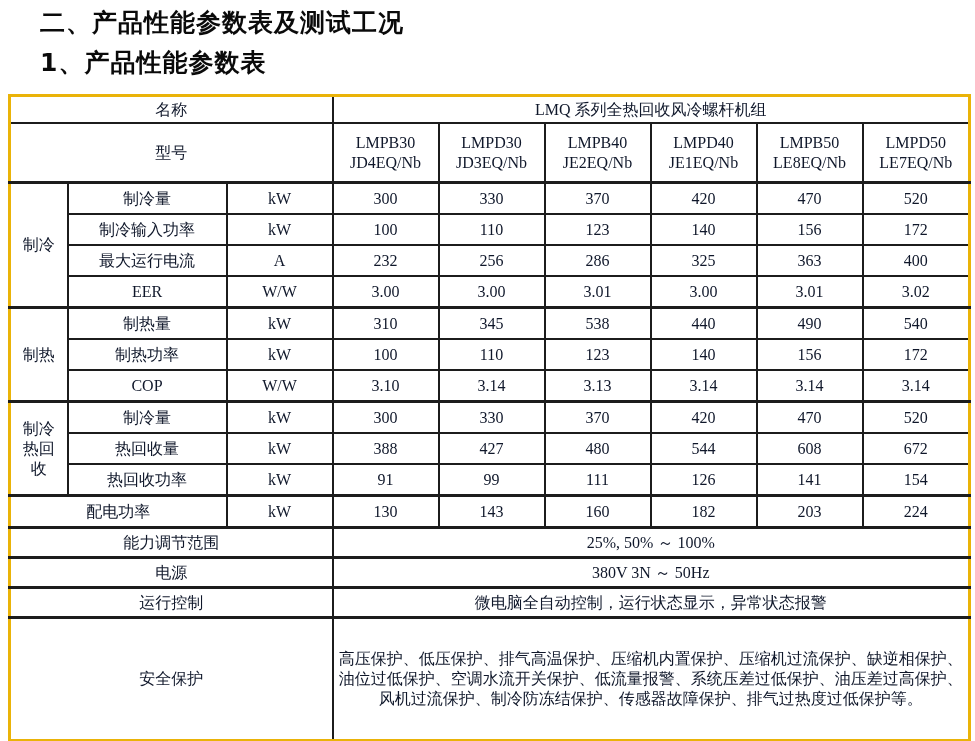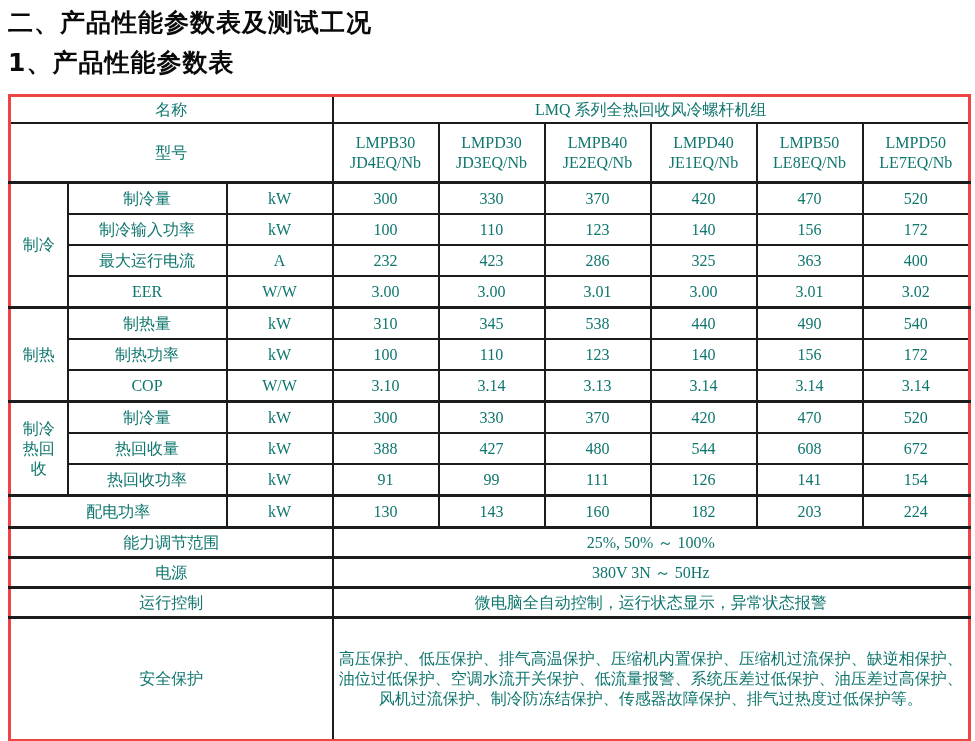--- a/index.html
+++ b/index.html
@@ -7,41 +7,42 @@
     padding: 0;
     background: #ffffff;
     width: 975px;
     height: 741px;
     overflow: hidden;
   }
   .titles {
     padding: 4px 16px 0 8px;
     font-family: "DejaVu Sans", "Liberation Sans", sans-serif;
     color: #0a0a0a;
+    margin-left: 32px;
   }
   .doc-title {
     font-size: 25px;
     font-weight: bold;
     margin: 2px 0 7px 0;
     letter-spacing: 1px;
   }
   .doc-subtitle {
     font-size: 25px;
     font-weight: bold;
     margin: 0;
     letter-spacing: 1px;
   }
   table.spec {
     border-collapse: collapse;
     table-layout: fixed;
     width: 960px;
     margin: 15px 0 0 8px;
     font-family: "Liberation Serif", "DejaVu Serif", serif;
-    color: #0f766e;
-    border: 3px solid #ef4444;
+    color: #0f172a;
+    border: 3px solid #eab308;
   }
   table.spec td {
     border: 2px solid #1c1c1c;
     text-align: center;
     vertical-align: middle;
     font-size: 16px;
     padding: 0 2px;
     height: 29px;
     line-height: 1.25;
     overflow: hidden;
@@ -134,21 +135,21 @@
       <td>110</td>
       <td>123</td>
       <td>140</td>
       <td>156</td>
       <td>172</td>
     </tr>
     <tr>
       <td>最大运行电流</td>
       <td>A</td>
       <td>232</td>
-      <td>423</td>
+      <td>256</td>
       <td>286</td>
       <td>325</td>
       <td>363</td>
       <td>400</td>
     </tr>
     <tr>
       <td>EER</td>
       <td>W/W</td>
       <td>3.00</td>
       <td>3.00</td>

